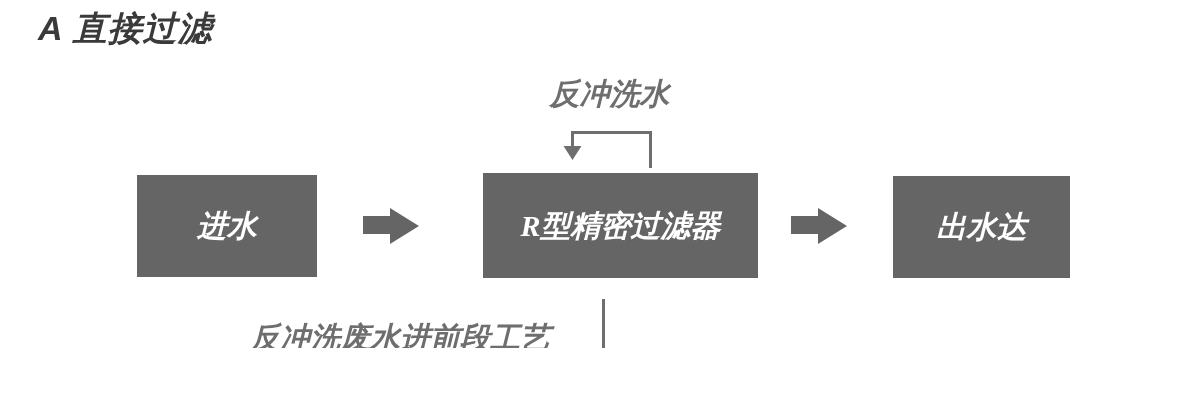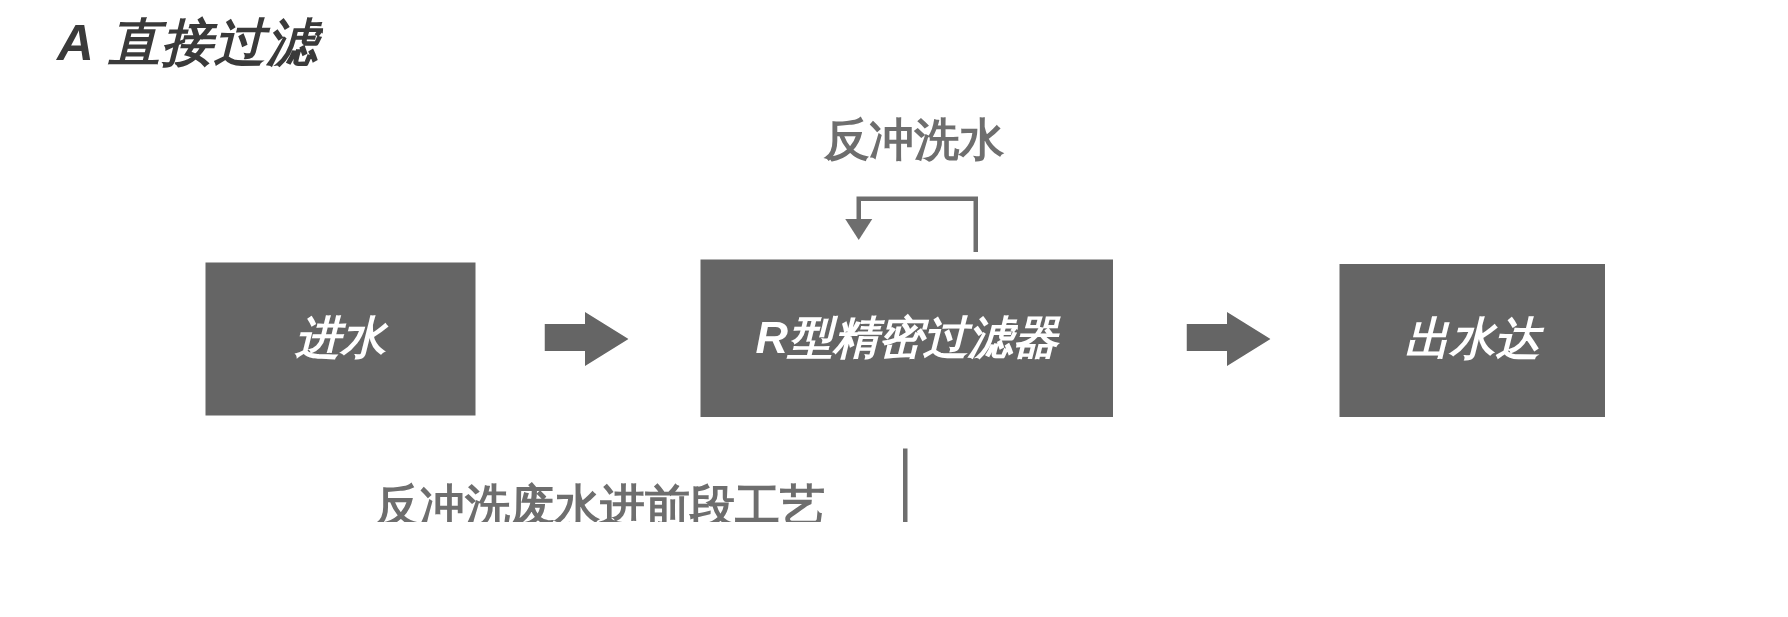--- a/index.html
+++ b/index.html
@@ -44,37 +44,38 @@
     align-items: center;
     justify-content: center;
     font-size: 30px;
     font-weight: bold;
     font-style: italic;
     line-height: 1.4;
     text-align: center;
     white-space: nowrap;
   }
   .node-influent { left: 105px; top: 175px; width: 180px; height: 102px; }
-  .node-filter   { left: 435px; top: 173px; width: 275px; height: 105px; }
+  .node-filter   { left: 451px; top: 173px; width: 275px; height: 105px; font-family: Liberation Serif, serif; }
   .node-effluent { left: 861px; top: 176px; width: 177px; height: 102px; align-items: center; }
 
   .block-arrow {
     position: absolute;
     width: 56px;
     height: 36px;
   }
   .block-arrow polygon { fill: var(--box_fill); }
   .arrow-1 { left: 331px; top: 208px; }
   .arrow-2 { left: 759px; top: 208px; }
 
   .label {
     position: absolute;
     color: var(--label_text);
     font-size: 30px;
     font-weight: bold;
+    font-style: italic;
     line-height: 1.15;
     white-space: nowrap;
   }
   .backwash-label {
     left: 455px;
     top: 77px;
     width: 245px;
     text-align: center;
   }
   .drain-label-left  { left: 218px; top: 321px; text-align: center; }

